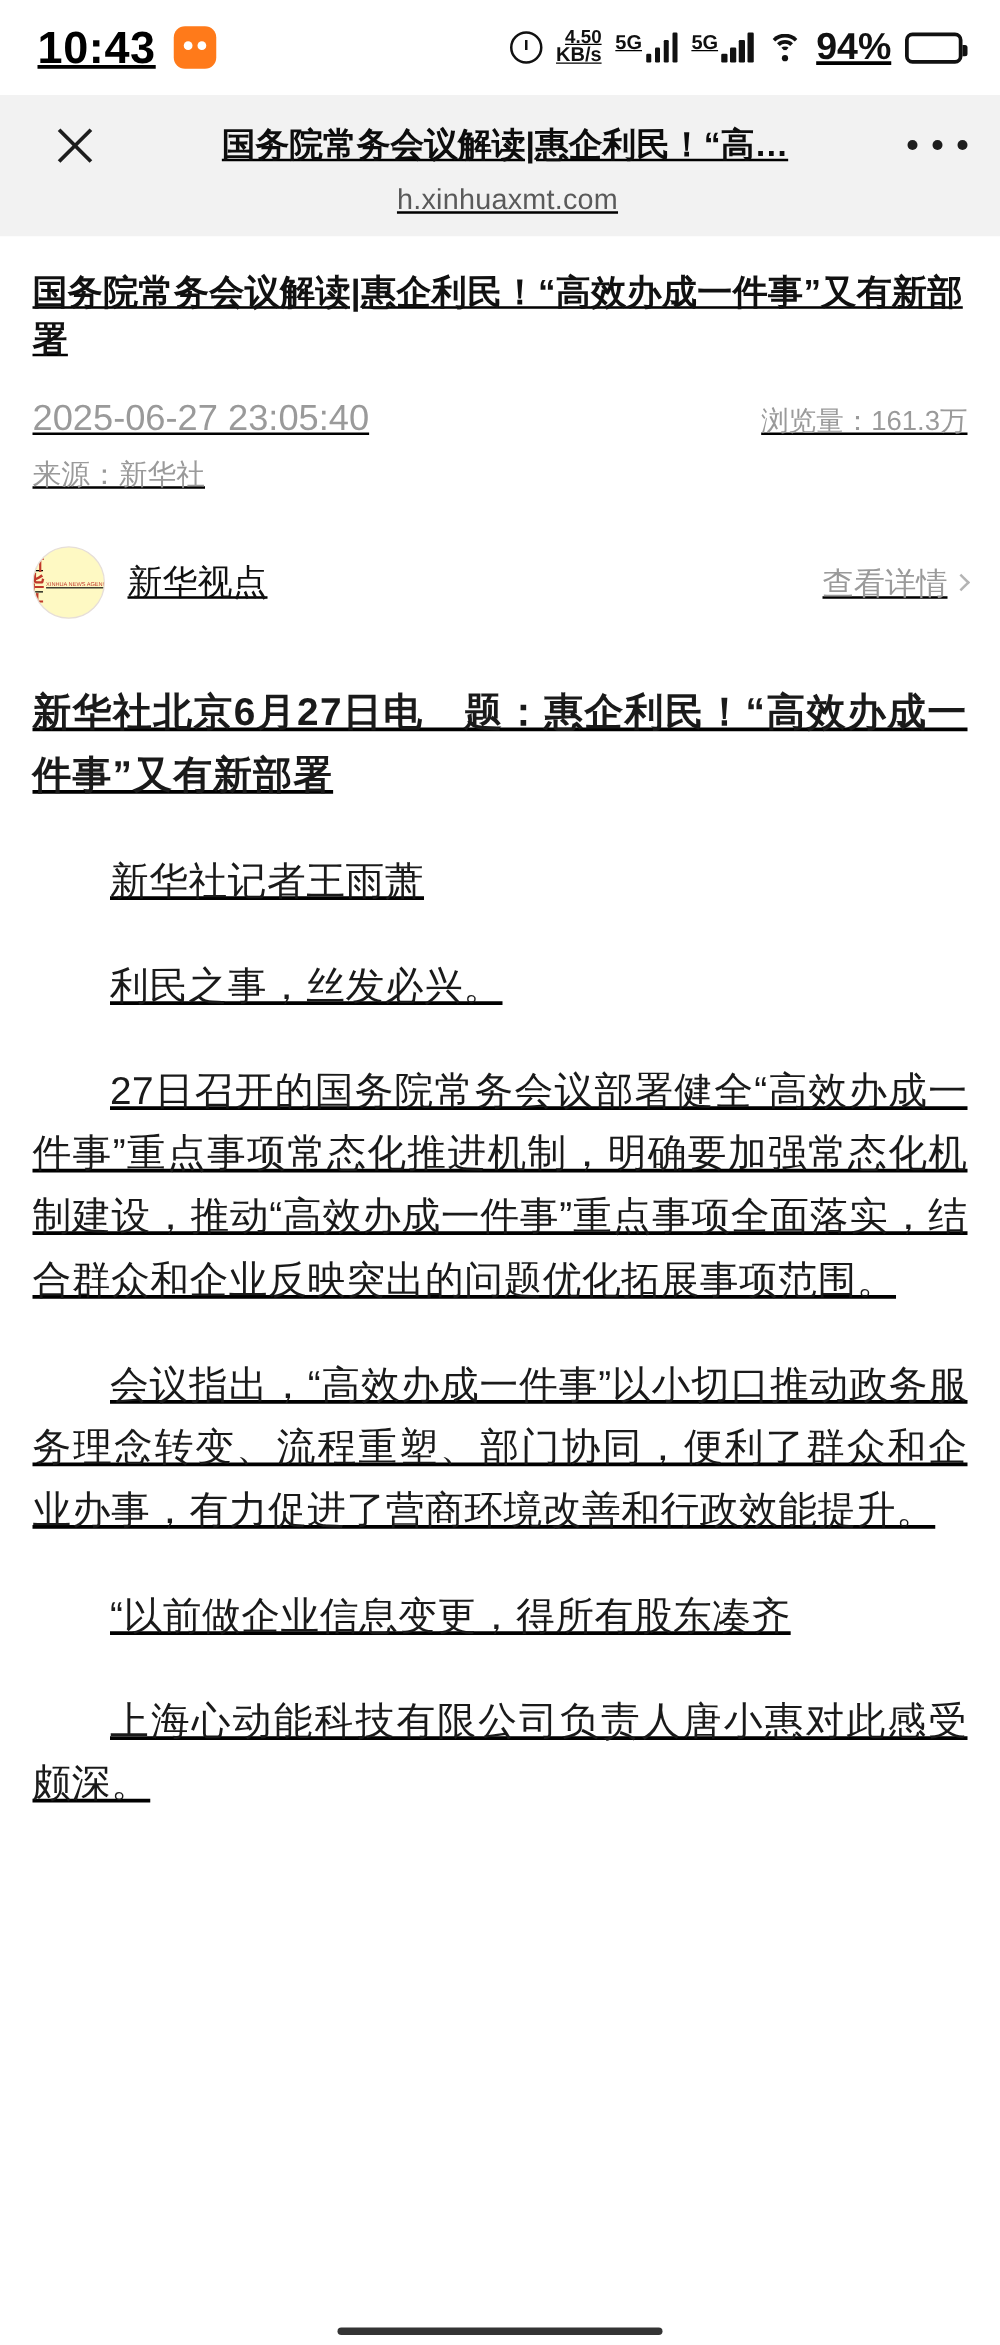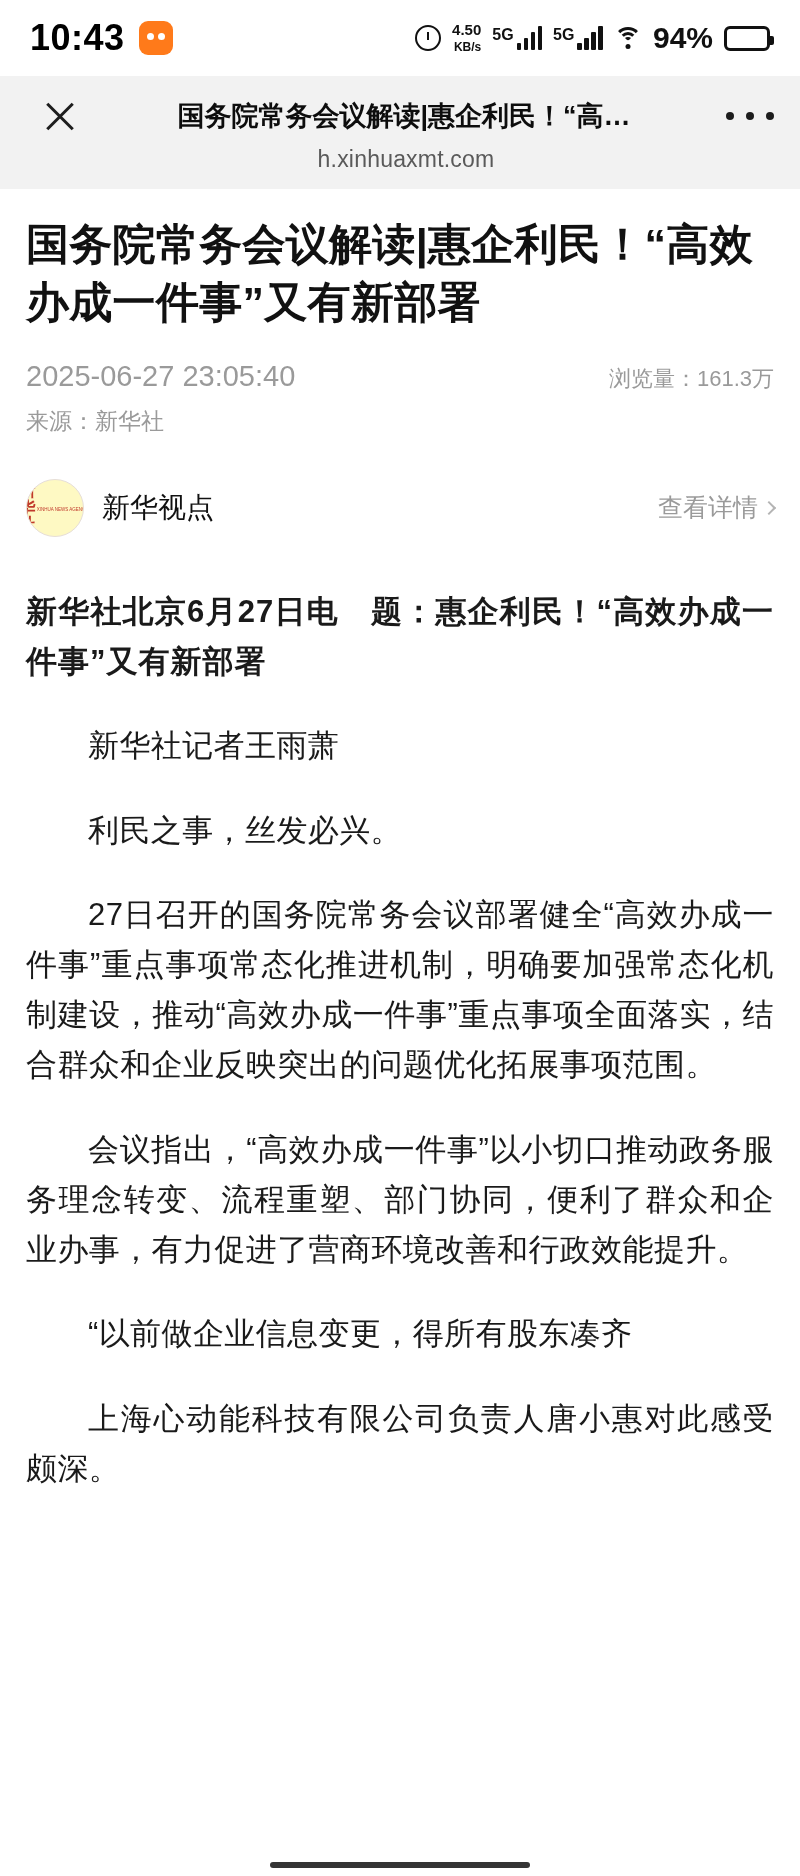--- a/index.html
+++ b/index.html
@@ -10,20 +10,21 @@
     font-family: "Liberation Sans", sans-serif;
     overflow: hidden;
   }
   .phone {
     width: 800px;
     height: 1876px;
     position: relative;
     background: #ffffff;
     display: flex;
     flex-direction: column;
+    text-decoration: underline;
   }
 
   
   .status-bar {
     height: 76px;
     display: flex;
     align-items: center;
     padding: 0 30px;
     background: #ffffff;
     flex: 0 0 auto;
@@ -76,21 +77,21 @@
     width: 2px; height: 8px;
     background: #111;
   }
   .net-speed {
     font-size: 15px;
     line-height: 1.05;
     color: #111;
     text-align: right;
     font-weight: bold;
   }
-  .net-speed .unit { font-size: 12px; font-weight: bold; }
+  .net-speed .unit { font-size: 16px; font-weight: bold; }
   .sig-group { display: flex; align-items: flex-end; gap: 3px; }
   .sig-label { font-size: 16px; font-weight: bold; color: #111; align-self: flex-start; margin-bottom: 2px;}
   .bars { display: flex; align-items: flex-end; gap: 2.5px; height: 24px; }
   .bars i { width: 4.5px; background: #111; display: block; border-radius: 1px; }
   .bars i:nth-child(1) { height: 7px; }
   .bars i:nth-child(2) { height: 12px; }
   .bars i:nth-child(3) { height: 18px; }
   .bars i:nth-child(4) { height: 24px; }
   .wifi {
     width: 28px; height: 22px;
@@ -188,21 +189,21 @@
   }
 
   
   .article {
     flex: 1 1 auto;
     padding: 26px 26px 0 26px;
     overflow: hidden;
     background: #fff;
   }
   .headline {
-    font-size: 43px;
+    font-size: 28px;
     line-height: 1.36;
     font-weight: bold;
     color: #111;
     letter-spacing: 0.3px;
   }
   .meta-row {
     display: flex;
     align-items: baseline;
     margin-top: 28px;
   }

